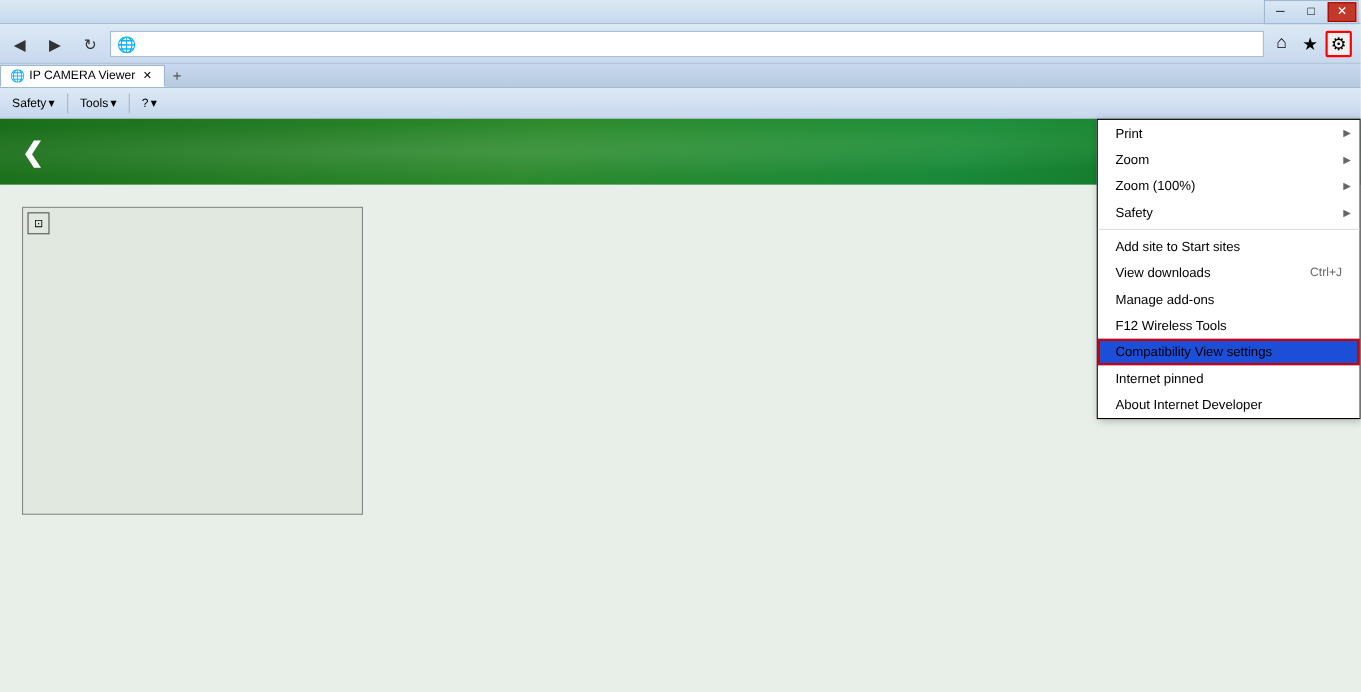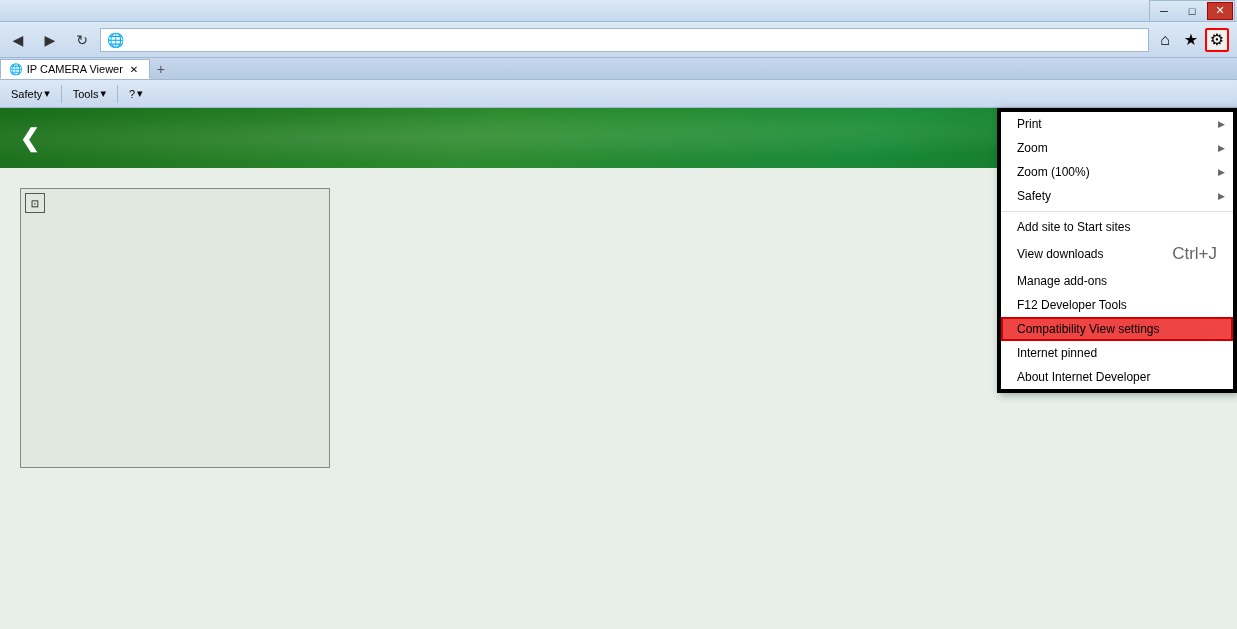--- a/index.html
+++ b/index.html
@@ -234,21 +234,21 @@
       font-size: 10px;
     }
 
     
     .dropdown-menu {
       position: absolute;
       top: 0;
       right: 0;
       width: 240px;
       background: white;
-      border: 4px solid #000000;
+      border: 1px solid #000000;
       box-shadow: 2px 2px 8px rgba(0,0,0,0.3);
       z-index: 1000;
       font-size: 12px;
     }
     .menu-item {
       display: flex;
       align-items: center;
       padding: 5px 16px;
       cursor: pointer;
       white-space: nowrap;
@@ -256,32 +256,32 @@
     }
     .menu-item.has-sub::after {
       content: '▶';
       position: absolute;
       right: 8px;
       font-size: 9px;
       color: #666;
     }
     .menu-item.highlighted {
       border: 2px solid #cc0000;
-      background: #ef4444;
+      background: #1d4ed8;
       padding: 3px 14px;
     }
     .menu-sep {
       height: 1px;
       background: #ddd;
       margin: 3px 0;
     }
     .menu-item-shortcut {
       margin-left: auto;
       color: #666;
-      font-size: 17px;
+      font-size: 11px;
     }
   </style>
 </head>
 <body>
 
 <div class="title-bar">
   <div class="title-bar-buttons">
     <div class="title-btn-group">
       <div class="title-btn minimize">─</div>
       <div class="title-btn maximize">□</div>
@@ -362,21 +362,21 @@
       <span>Add site to Start sites</span>
     </div>
     <div class="menu-item">
       <span>View downloads</span>
       <span class="menu-item-shortcut">Ctrl+J</span>
     </div>
     <div class="menu-item">
       <span>Manage add-ons</span>
     </div>
     <div class="menu-item">
-      <span>F12 Developer Tools</span>
+      <span>F12 Wireless Tools</span>
     </div>
     <div class="menu-item highlighted">
       <span>Compatibility View settings</span>
     </div>
     <div class="menu-item">
       <span>Internet pinned</span>
     </div>
     <div class="menu-item">
       <span>About Internet Developer</span>
     </div>

